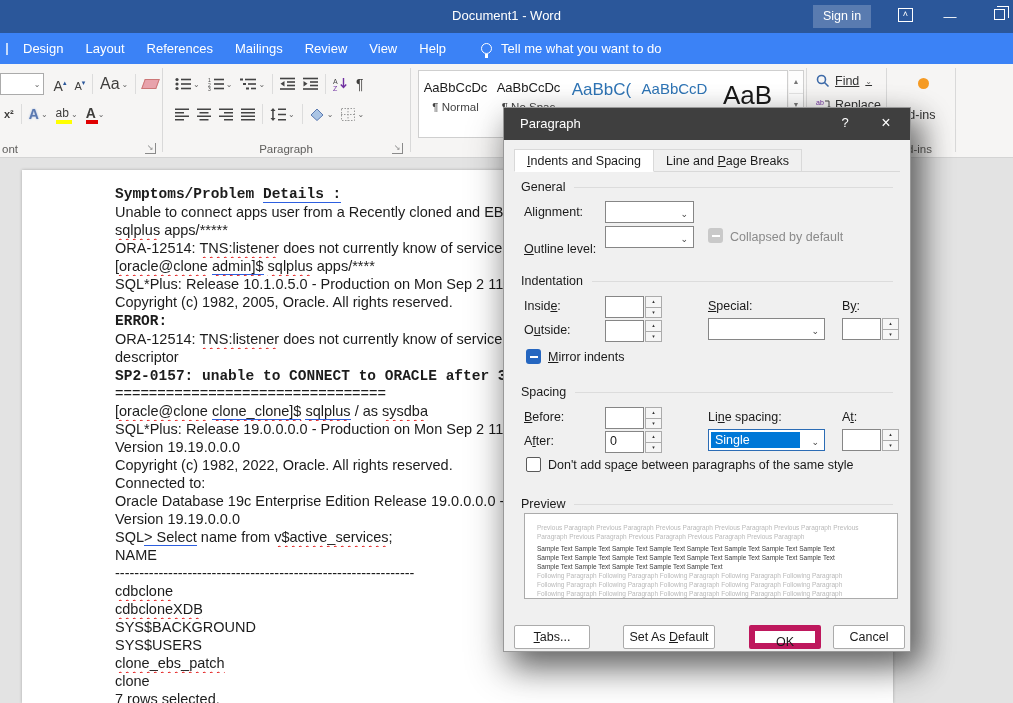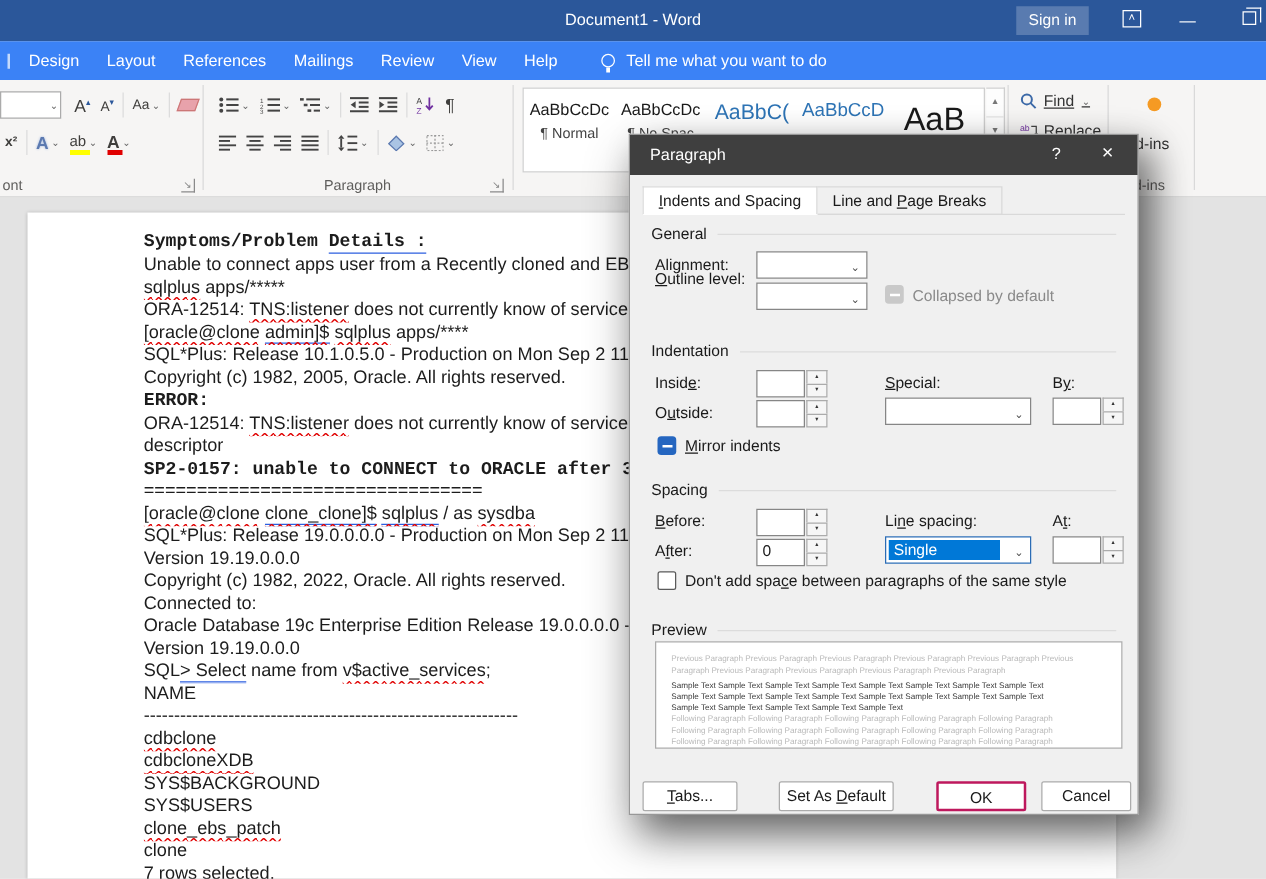--- a/index.html
+++ b/index.html
@@ -103,21 +103,21 @@
   .lbl-gray { color:#8a8a8a; }
   .ls-combo { position:absolute; left:204px; top:321px; width:117px; height:22px; background:#fff; border:1px solid #2b6cb5; }
   .ls-combo .sel { position:absolute; left:2px; top:2px; bottom:2px; right:24px; background:#0078d7; color:#fff; padding:1px 4px; font-size:12.5px; }
   .ls-combo .chev { position:absolute; right:5px; top:7px; font-size:9px; color:#444; }
   .preview-box { position:absolute; left:20px; top:405px; width:374px; height:86px; background:#fff; border:1px solid #ababab; padding:9px 12px 0 12px; overflow:hidden; }
   .pline { font-size:6.5px; line-height:9px; white-space:nowrap; overflow:hidden; }
   .pline.gray { color:#b9b9b9; }
   .pline.black { color:#3a3a3a; }
   .pline.gap { margin-top:3px; }
   .dbtn { position:absolute; top:517px; height:24px; background:#fff; border:1px solid #ababab; border-radius:2px; text-align:center; line-height:22px; font-size:12.5px; color:#1a1a1a; }
-  .dbtn.primary { border:2px solid #be185d; }
+  .dbtn.primary { border:6px solid #be185d; }
 </style>
 </head>
 <body>
 
 <div class="titlebar">
   <div class="doc-title">Document1 - Word</div>
   <div class="signin">Sign in</div>
   <div class="ribopt-box">˄</div>
   <div class="winbtn minim">—</div>
   <div class="restore"></div>
@@ -148,21 +148,21 @@
           <span class="chev">⌄</span>
         </div>
       <div class="rbtn">
           <span class="t-icon grow-a">A</span>
         </div>
       <div class="rbtn">
           <span class="t-icon shrink-a" style="font-size:11px;">A</span>
         </div>
       <div class="vdiv"></div>
       <div class="rbtn">
-          <span class="t-icon" style="font-size:11px;">Aa</span>
+          <span class="t-icon" style="font-size:16px;">Aa</span>
           <span class="chev">⌄</span>
         </div>
       <div class="vdiv"></div>
       <div class="rbtn">
           <span class="eraser"></span>
         </div>
     </div>
     <div class="rrow row2">
       <div class="rbtn">
           <span class="t-icon" style="font-size:11px;font-weight:bold;">x²</span>
@@ -455,21 +455,21 @@
   <div class="tabline"></div>
 
   <div class="sec-h" style="top:72px;">
     <span>General</span>
       <span class="rule"></span>
   </div>
   <span class="dlbl" style="left:20px;top:97px;">Ali<u>g</u>nment:</span>
   <div class="combo" style="left:101px;top:93px;width:89px;">
     <span></span><span class="chev">⌄</span>
   </div>
-  <span class="dlbl" style="left:20px;top:108px;"><u>O</u>utline level:</span>
+  <span class="dlbl" style="left:20px;top:134px;"><u>O</u>utline level:</span>
   <div class="combo" style="left:101px;top:118px;width:89px;">
     <span></span><span class="chev">⌄</span>
   </div>
   <span class="cb ind-gray" style="left:204px;top:120px;"></span>
   <span class="dlbl lbl-gray" style="left:226px;top:122px;">Collapsed by default</span>
 
   <div class="sec-h" style="top:166px;">
     <span>Indentation</span>
       <span class="rule"></span>
   </div>

